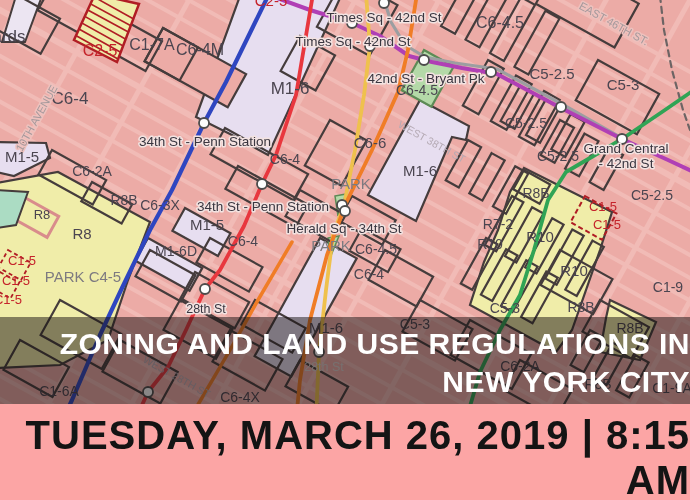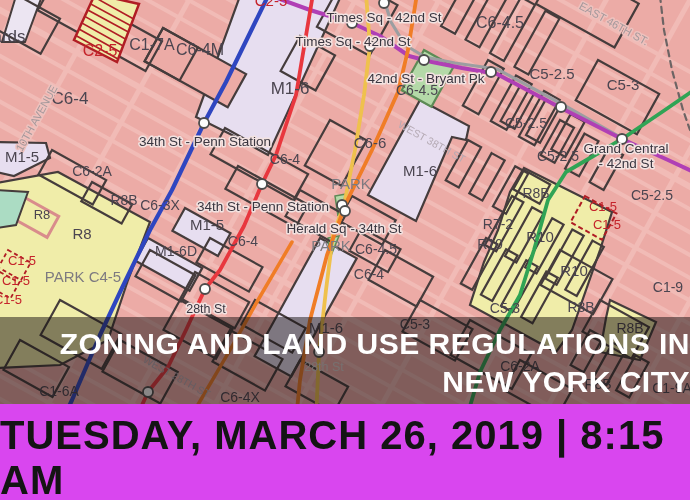--- a/index.html
+++ b/index.html
@@ -2,21 +2,21 @@
 <html><head>
 <meta charset="utf-8">
 <style>
   html,body { margin:0; padding:0; }
   body { width:690px; height:500px; overflow:hidden; font-family:"Liberation Sans",sans-serif; background:#fff; }
   .wrap { position:relative; width:690px; height:500px; }
   .map { position:absolute; top:0; left:0; }
   .overlay { position:absolute; left:0; top:317px; width:690px; height:87px;
     background:rgba(22,16,16,0.50); color:#fff; text-align:right; }
   .overlay .t { font-weight:bold; font-size:30px; letter-spacing:0.5px; line-height:38px; padding-top:8px; }
-  .banner { position:absolute; left:0; top:404px; width:690px; height:96px; background:#d946ef; text-align:left; color:#141414; }
+  .banner { position:absolute; left:0; top:404px; width:690px; height:96px; background:#fca5a5; text-align:right; color:#141414; }
   .banner .l1 { font-weight:bold; font-size:40px; letter-spacing:1px; margin-top:9px; }
 </style>
 </head>
 <body>
 <div class="wrap">
 
 <svg class="map" width="690" height="410" viewBox="0 0 690 410">
 <defs>
 <clipPath id="mapclip">
           <rect x="0" y="0" width="690" height="410"></rect>

